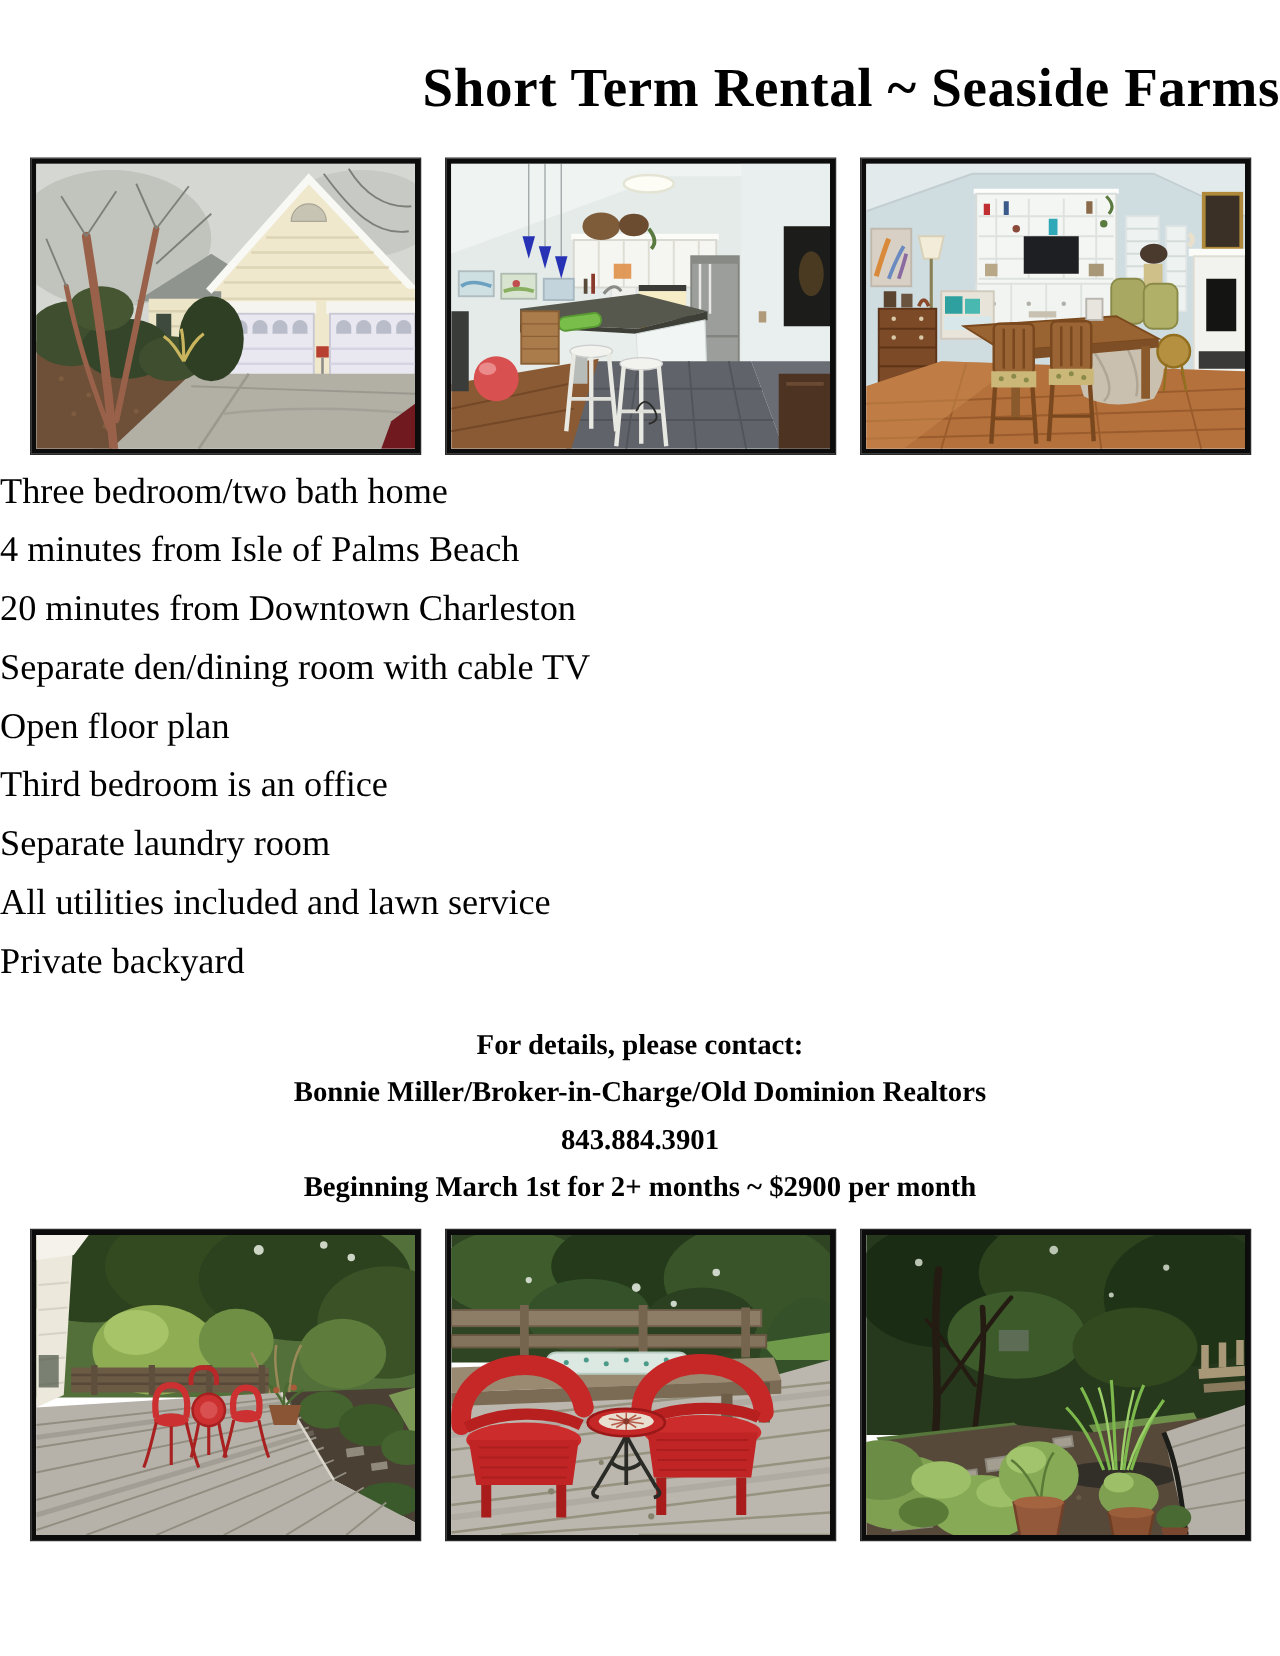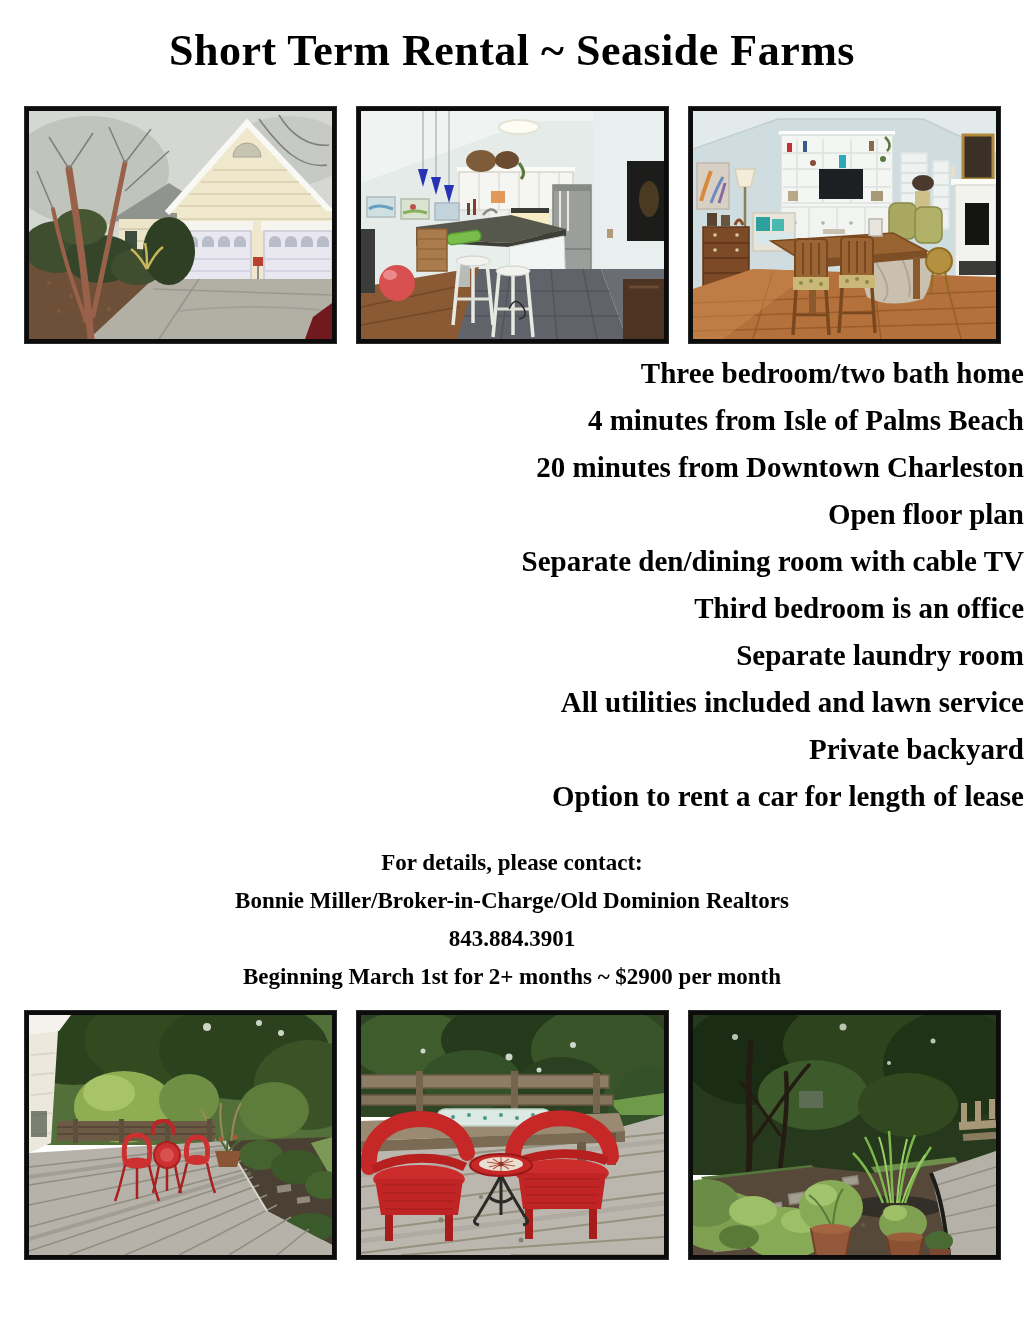--- a/index.html
+++ b/index.html
@@ -2,29 +2,29 @@
 <html><head>
 <meta charset="utf-8">
 <style>
   html,body{margin:0;padding:0;background:#ffffff;}
   .page{
     width:1024px;height:1325px;margin:0 auto;background:#ffffff;
     font-family:"Liberation Serif","DejaVu Serif",serif;color:#000;
     overflow:hidden;position:relative;
   }
   .title{
-    margin:0;padding-top:26px;text-align:center;
+    margin:0;padding-top:46px;text-align:right;
     font-size:44px;font-weight:bold;letter-spacing:.5px;line-height:1.15;
   }
   .photo-row{display:flex;justify-content:center;gap:21px;margin-top:30px;}
   .photo-row.bottom{margin-top:15px;}
   .photo{border:4px solid #0c0c0c;background:#fff;line-height:0;box-shadow:0 0 0 1px #2a2a2a;}
   .photo svg{display:block;}
   .features{margin-top:7px;}
-  .features p{margin:0;text-align:right;font-weight:bold;font-size:29px;line-height:47px;}
+  .features p{margin:0;text-align:left;font-weight:normal;font-size:29px;line-height:47px;}
   .contact{margin-top:24px;}
   .contact p{margin:0;text-align:center;font-weight:bold;font-size:23px;line-height:38px;}
 </style>
 </head>
 <body>
 
 <div class="page">
 
   <h1 class="title">Short Term Rental ~ Seaside Farms</h1>
 
@@ -417,27 +417,26 @@
           <line x1="147" y1="202" x2="181" y2="202" stroke="#7a481e" stroke-width="2.5"></line>
         </g>
       </svg>
     </figure>
   </div>
 
   <div class="features">
     <p>Three bedroom/two bath home</p>
     <p>4 minutes from Isle of Palms Beach</p>
     <p>20 minutes from Downtown Charleston</p>
+    <p>Separate den/dining room with cable TV</p>
     <p>Open floor plan</p>
-    <p>Separate den/dining room with cable TV</p>
     <p>Third bedroom is an office</p>
     <p>Separate laundry room</p>
     <p>All utilities included and lawn service</p>
     <p>Private backyard</p>
-    <p>Option to rent a car for length of lease</p>
   </div>
 
   <div class="contact">
     <p>For details, please contact:</p>
     <p>Bonnie Miller/Broker-in-Charge/Old Dominion Realtors</p>
     <p>843.884.3901</p>
     <p>Beginning March 1st for 2+ months ~ $2900 per month</p>
   </div>
 
   <div class="photo-row bottom">

